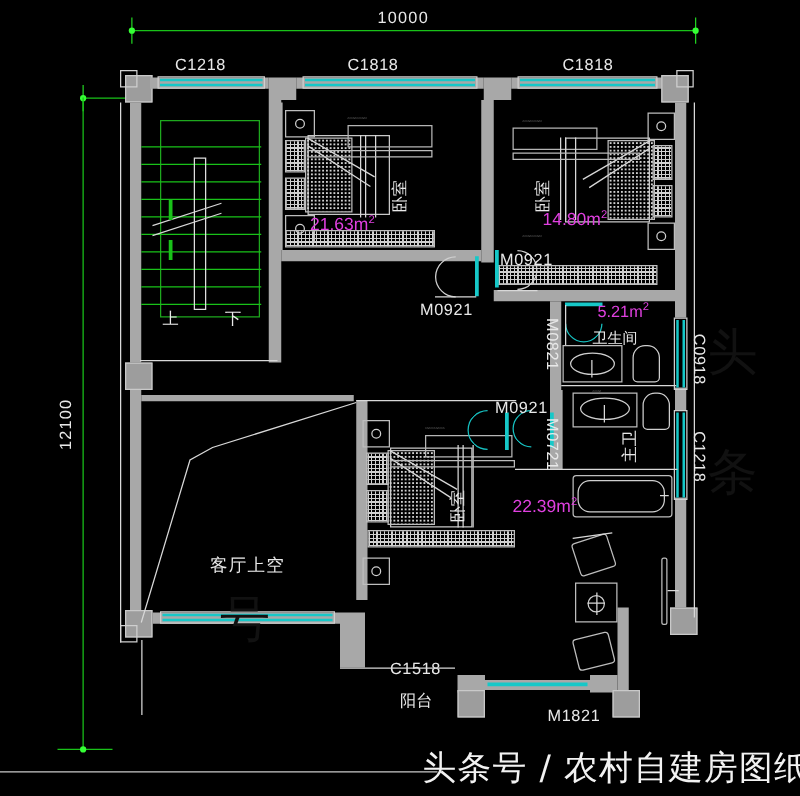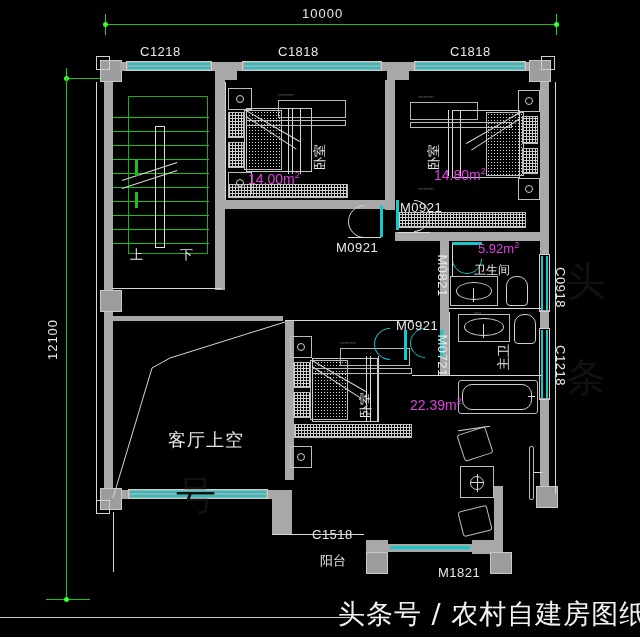--- a/index.html
+++ b/index.html
@@ -160,21 +160,21 @@
   <div class="ln" style="left:288px;top:108px;width:1px;height:66px;"></div>
   <div class="ln" style="left:292px;top:108px;width:1px;height:66px;"></div>
   <div class="ln" style="left:300px;top:108px;width:1px;height:66px;"></div>
   <div class="thin" style="left:246px;top:120px;width:100px;height:6px;border-color:#bbb;"></div>
 
   <div class="hatch2" style="left:228px;top:184px;width:120px;height:14px;"></div>
 
   <div class="tinytxt" style="left:278px;top:92px;">▫▫▫▫▫▫▫▫▫▫▫</div>
 
   <div class="cn rot90" style="left:300px;top:148px;width:40px;text-align:center;font-size:13px;">卧室</div>
-  <div class="area" style="left:248px;top:170px;"><span>14.00m</span><sup>2</sup></div>
+  <div class="area" style="left:248px;top:170px;"><span>21.63m</span><sup>2</sup></div>
 
   <div class="win" style="left:380px;top:205px;width:3px;height:32px;"></div>
   <div class="arcw" style="left:348px;top:205px;width:33px;height:33px;border-color:transparent;border-left-color:#d0d0d0;border-bottom-color:#d0d0d0;transform:rotate(45deg);"></div>
   <div class="ln" style="left:348px;top:237px;width:33px;height:1px;"></div>
   <div class="lbl" style="left:336px;top:240px;">M0921</div>
 
   <div class="wall" style="left:385px;top:80px;width:10px;height:130px;"></div>
   <div class="wall" style="left:395px;top:232px;width:145px;height:9px;"></div>
 
   <div class="thin" style="left:518px;top:90px;width:22px;height:22px;"></div>
@@ -209,21 +209,21 @@
   <div class="lbl" style="left:400px;top:200px;">M0921</div>
 
   <div class="wall" style="left:440px;top:241px;width:9px;height:68px;"></div>
   <div class="ln" style="left:449px;top:308px;width:92px;height:1px;"></div>
 
   <div class="win" style="left:452px;top:242px;width:30px;height:3px;"></div>
   <div class="arcw" style="left:452px;top:244px;width:30px;height:30px;border-color:transparent;border-bottom-color:#16c0c0;border-left-color:#16c0c0;transform:rotate(-45deg);"></div>
   <div class="ln" style="left:452px;top:244px;width:1px;height:32px;"></div>
   <div class="lbl rot90cw" style="left:412px;top:268px;width:60px;text-align:center;">M0821</div>
 
-  <div class="area" style="left:478px;top:240px;font-size:13px;"><span>5.92m</span><sup>2</sup></div>
+  <div class="area" style="left:478px;top:240px;font-size:13px;"><span>5.21m</span><sup>2</sup></div>
   <div class="cn" style="left:474px;top:262px;font-size:12px;">卫生间</div>
 
   <div class="thin" style="left:450px;top:276px;width:48px;height:30px;"></div>
   <div class="ellip" style="left:456px;top:282px;width:36px;height:18px;"></div>
   <div class="ln" style="left:473px;top:288px;width:1px;height:14px;"></div>
 
   <div class="rnd" style="left:506px;top:276px;width:22px;height:30px;border-radius:10px 10px 4px 4px;"></div>
 
   <div class="wall" style="left:440px;top:308px;width:9px;height:68px;"></div>
   <div class="ln" style="left:412px;top:375px;width:130px;height:1px;"></div>
@@ -275,21 +275,21 @@
   <div class="cn rot90" style="left:346px;top:396px;width:40px;text-align:center;font-size:13px;">卧室</div>
 
   <div class="win" style="left:404px;top:330px;width:3px;height:30px;"></div>
   <div class="arcw" style="left:374px;top:328px;width:32px;height:32px;border-color:transparent;border-left-color:#16c0c0;border-bottom-color:#16c0c0;transform:rotate(45deg);"></div>
   <div class="lbl" style="left:396px;top:318px;">M0921</div>
 
   <div class="wall" style="left:113px;top:316px;width:170px;height:5px;"></div>
   <svg class="abs" style="left:0;top:0;width:640px;height:637px;pointer-events:none;">
     <polyline points="113,498 152,368 170,358 285,322" fill="none" stroke="#d8d8d8" stroke-width="1"></polyline>
   </svg>
-  <div class="cn" style="left:168px;top:428px;font-size:18px;letter-spacing:1px;">客厅上空</div>
+  <div class="cn" style="left:168px;top:444px;font-size:14px;letter-spacing:1px;">客厅上空</div>
 
   <div class="wall" style="left:122px;top:490px;width:150px;height:9px;"></div>
   <div class="winbox" style="left:128px;top:489px;width:140px;height:10px;"></div>
   <div class="win" style="left:130px;top:491px;width:136px;height:2px;"></div>
   <div class="win" style="left:130px;top:495px;width:136px;height:2px;"></div>
   <div class="lbl" style="left:312px;top:527px;">C1518</div>
   <div class="cn" style="left:320px;top:552px;font-size:13px;">阳台</div>
 
   <div class="wall" style="left:272px;top:490px;width:20px;height:44px;"></div>
   <div class="ln" style="left:272px;top:534px;width:92px;height:1px;"></div>

